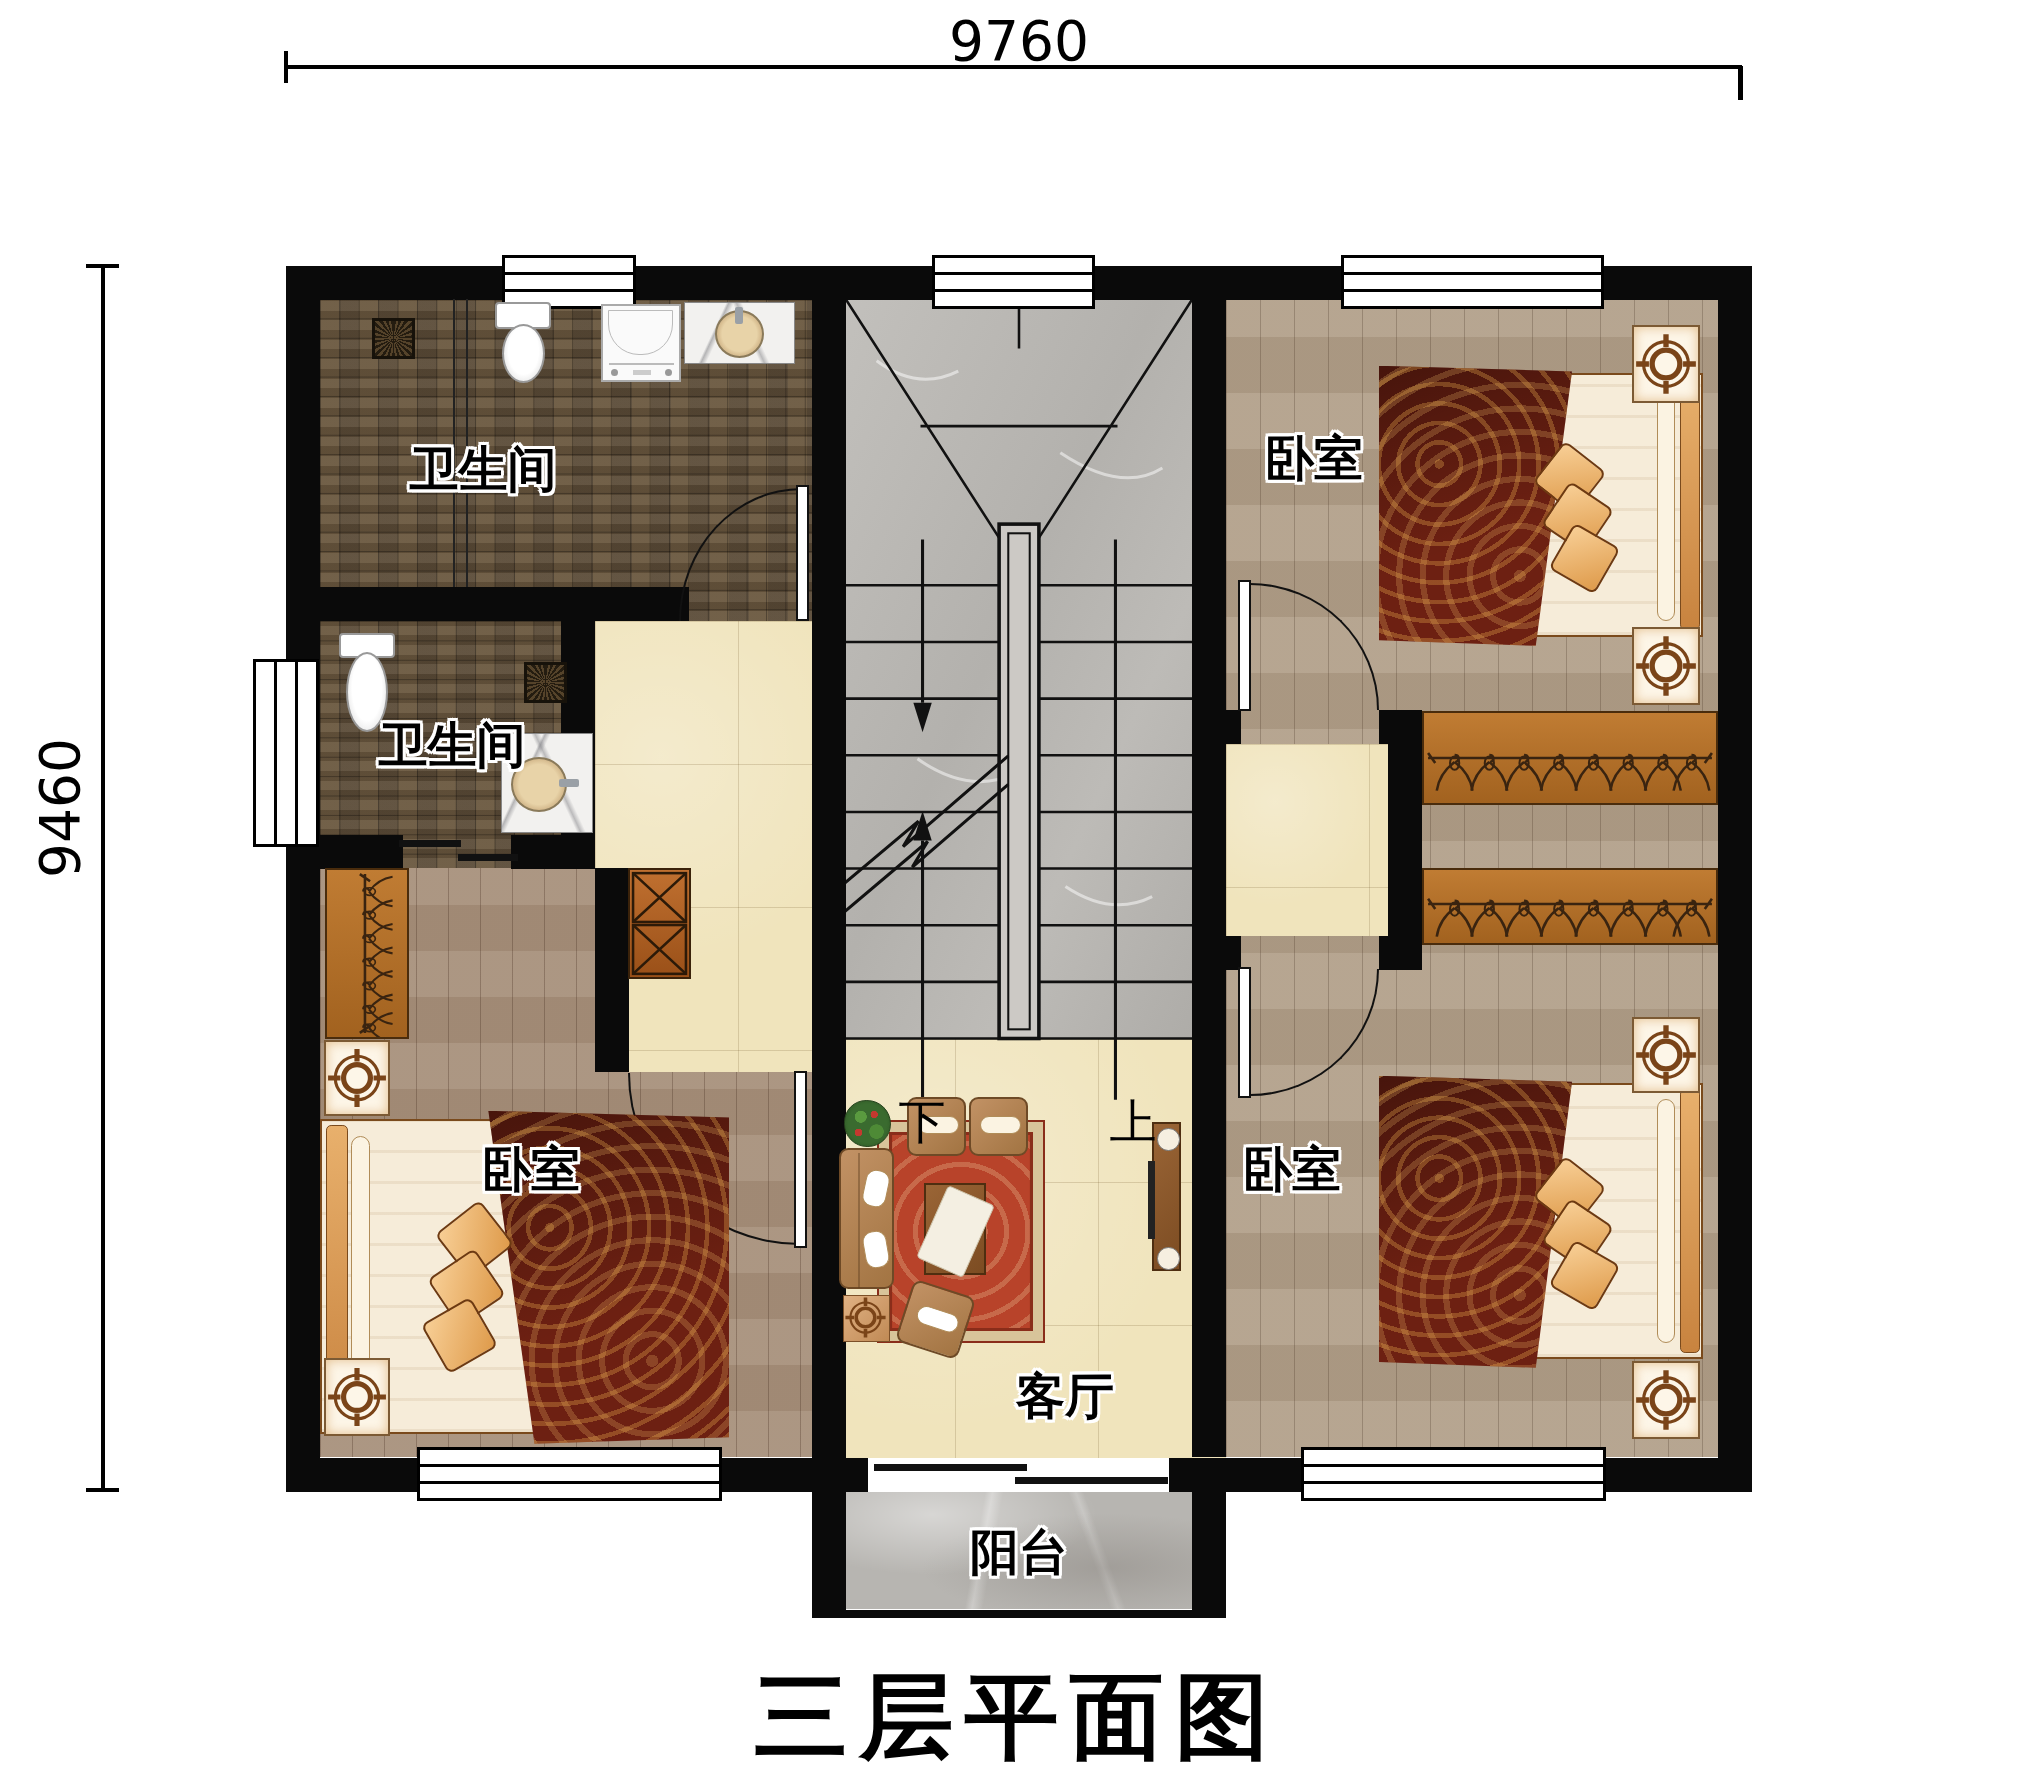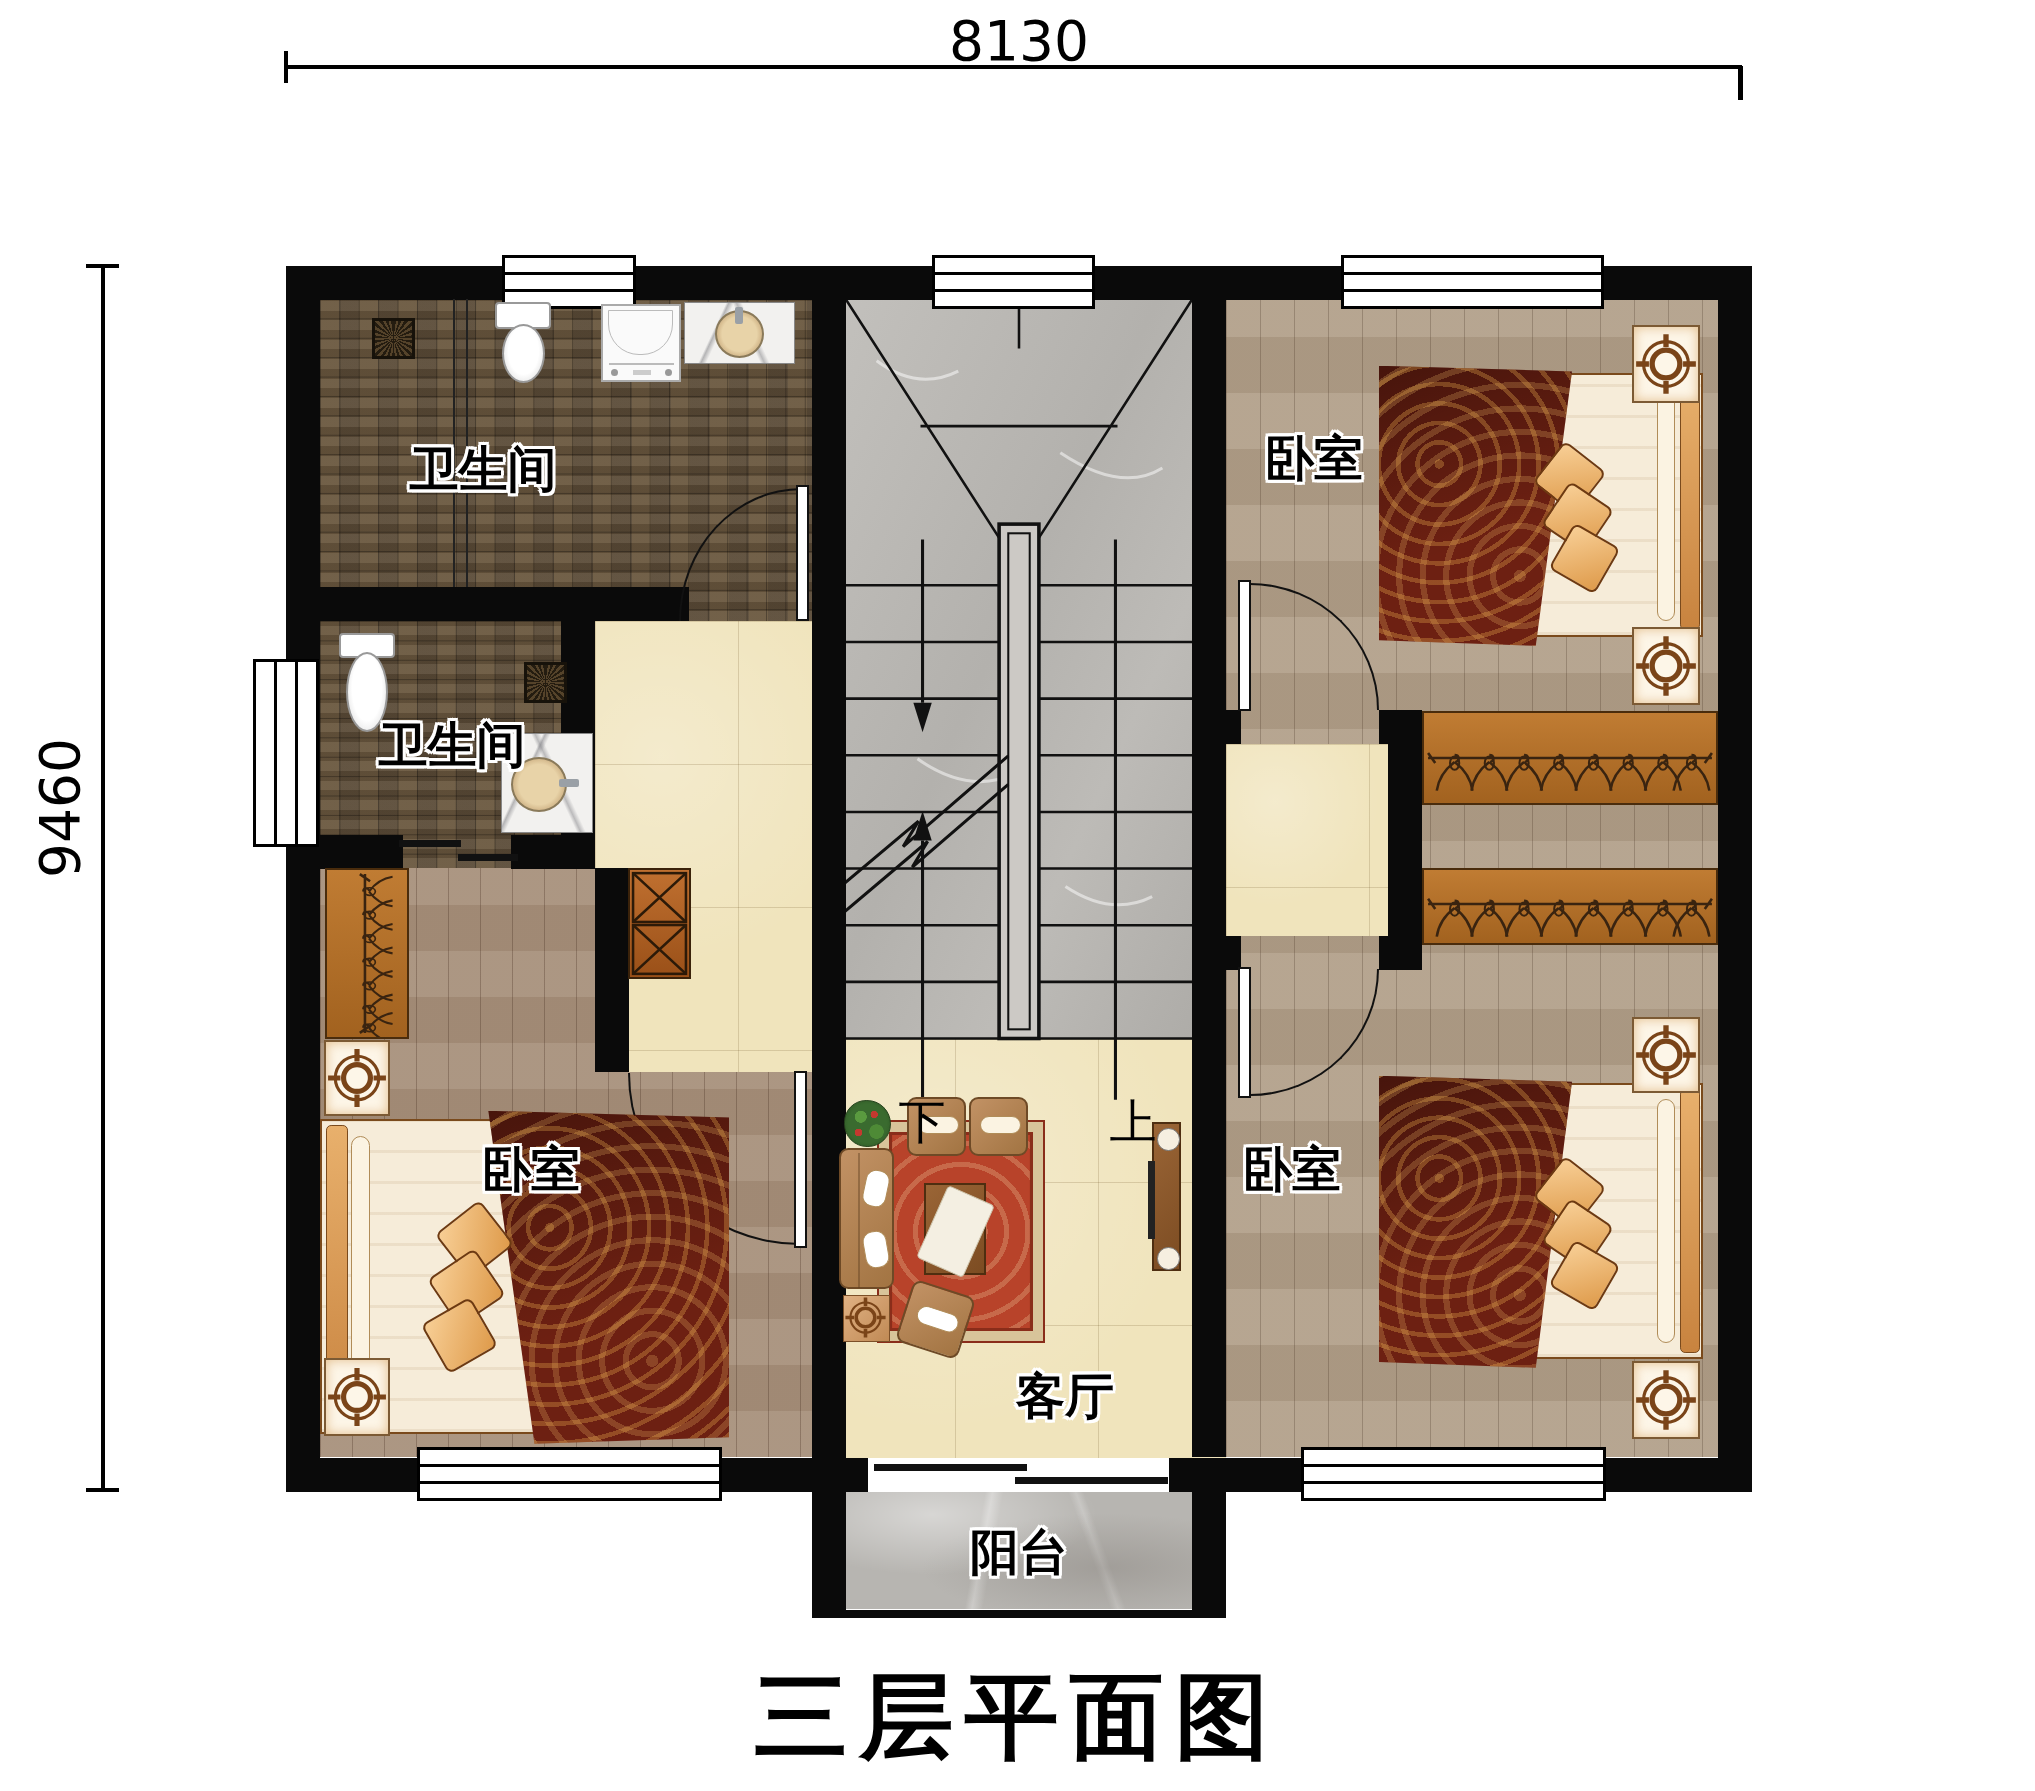--- a/index.html
+++ b/index.html
@@ -372,21 +372,21 @@
   <div class="abs lbl" style="left:531px;top:1170px;">卧室</div>
   <div class="abs lbl" style="left:1292px;top:1170px;">卧室</div>
   <div class="abs lbl" style="left:1065px;top:1397px;">客厅</div>
   <div class="abs lbl" style="left:1019px;top:1553px;">阳台</div>
   <div class="abs stairlbl" style="left:922px;top:1122px;">下</div>
   <div class="abs stairlbl" style="left:1133px;top:1122px;">上</div>
 
   <div class="abs" style="left:286px;top:65px;width:1456px;height:3.6px;background:#000;"></div>
   <div class="abs" style="left:284px;top:51px;width:3.6px;height:32px;background:#000;"></div>
   <div class="abs" style="left:1738px;top:66px;width:4.6px;height:34px;background:#000;"></div>
-  <div class="abs dimtxt" style="left:1019px;top:9.2px;transform:translateX(-50%);">8130</div>
+  <div class="abs dimtxt" style="left:1019px;top:9.2px;transform:translateX(-50%);">9760</div>
 
   <div class="abs" style="left:101px;top:266px;width:3.6px;height:1226px;background:#000;"></div>
   <div class="abs" style="left:86px;top:264px;width:33px;height:3.6px;background:#000;"></div>
   <div class="abs" style="left:86px;top:1488px;width:33px;height:3.6px;background:#000;"></div>
   <div class="abs dimtxt" style="left:28px;top:878px;transform:rotate(-90deg);transform-origin:left top;">9460</div>
 
   <div class="abs title" style="left:1017px;top:1654px;">三层平面图</div>
 
 </div>
 

